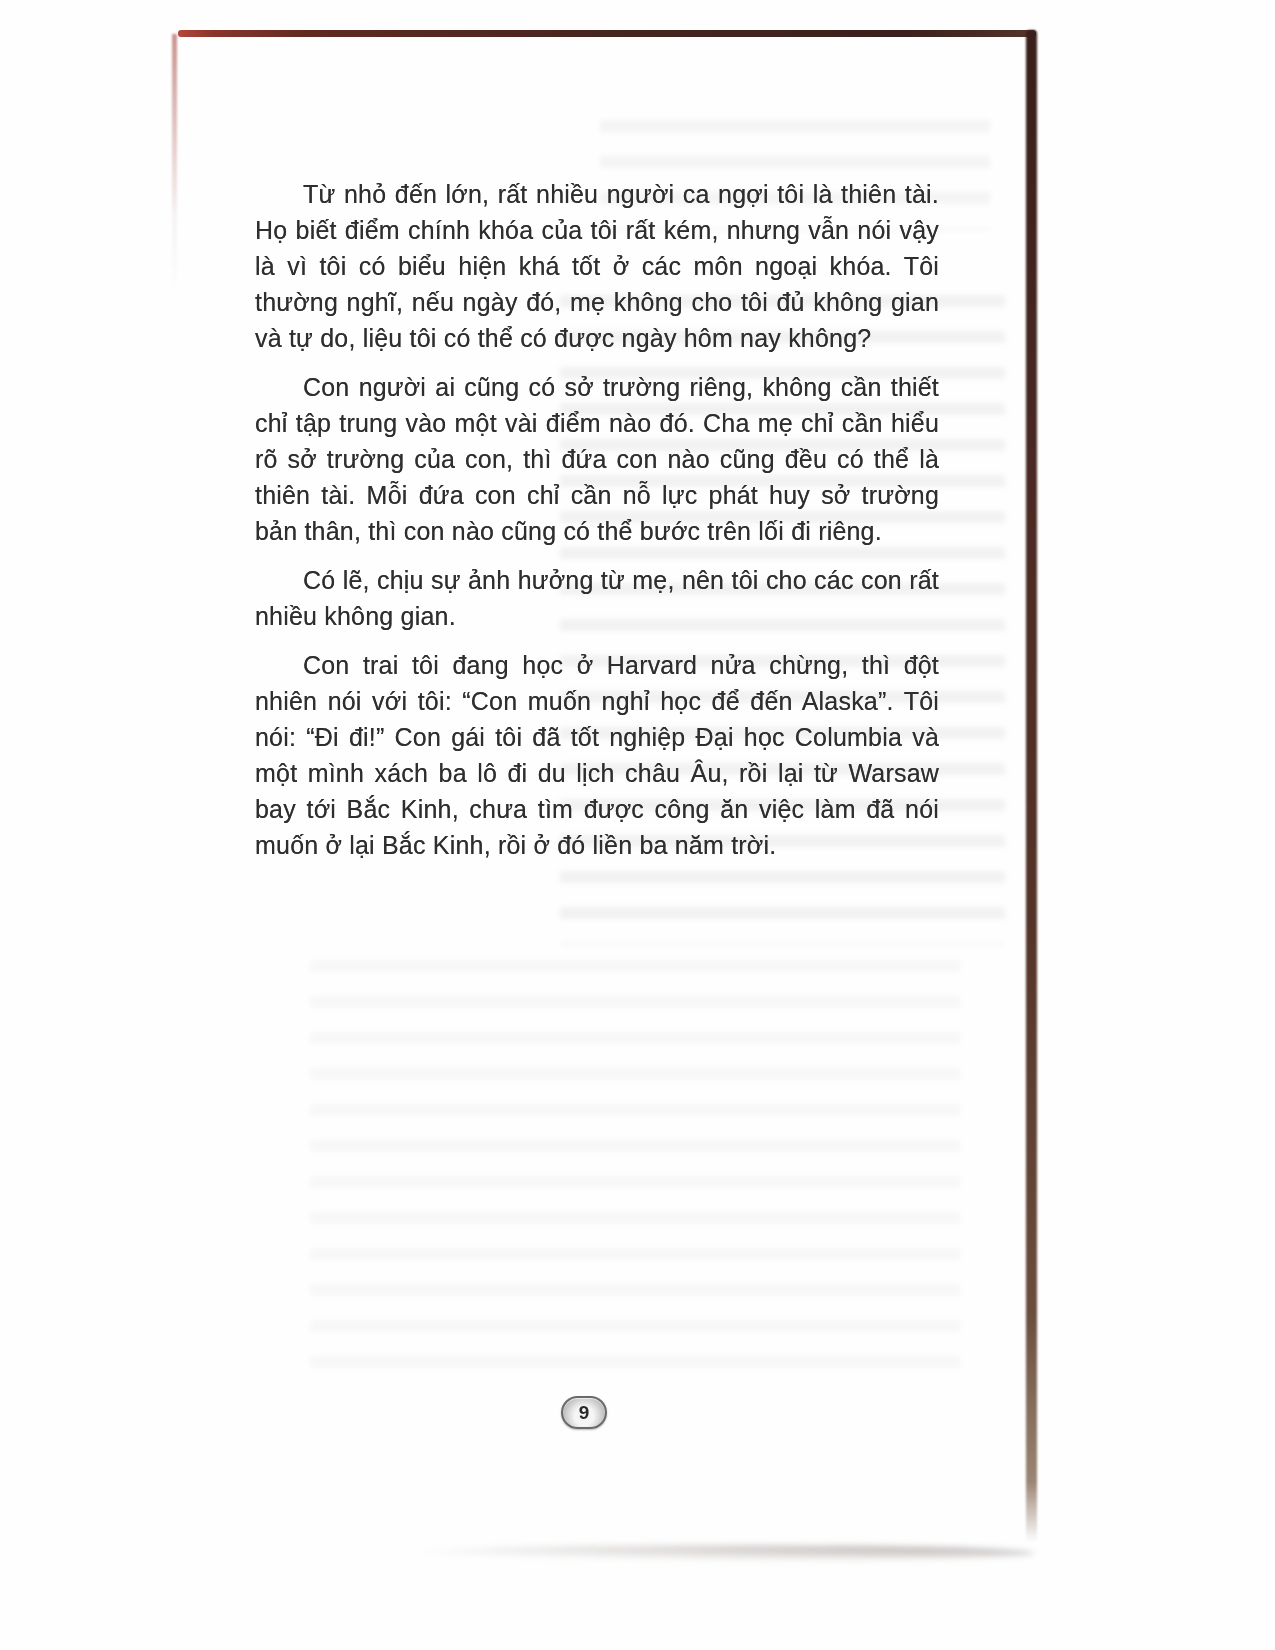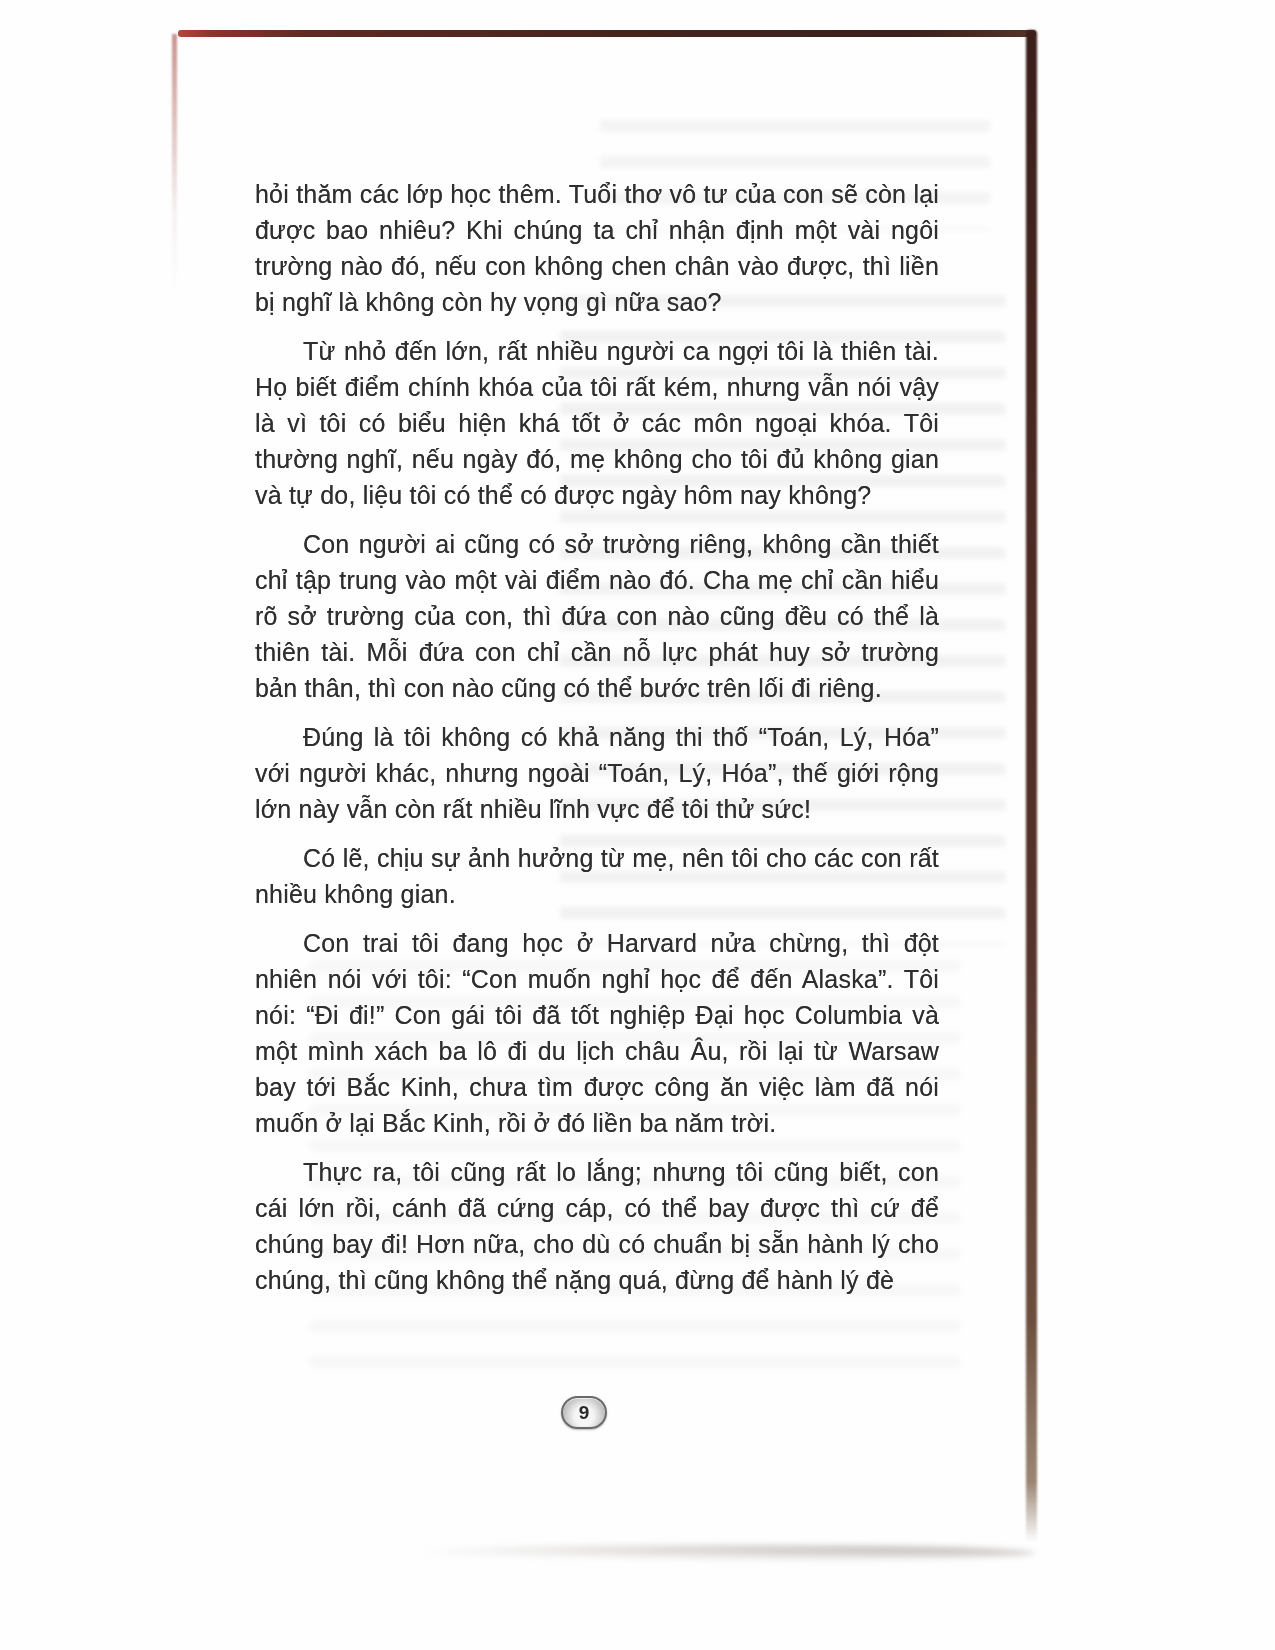--- a/index.html
+++ b/index.html
@@ -101,24 +101,21 @@
 
 <div class="edge-top"></div>
 <div class="edge-left"></div>
 <div class="edge-right"></div>
 <div class="shadow-bottom"></div>
 <div class="bleed b3"></div>
 <div class="bleed b1"></div>
 <div class="bleed b2"></div>
 
 <div class="page-text" id="paragraph-host">
-    <p class="para">hỏi thăm các lớp học thêm. Tuổi thơ vô tư của con sẽ còn lại được bao nhiêu? Khi chúng ta chỉ nhận định một vài ngôi trường nào đó, nếu con không chen chân vào được, thì liền bị nghĩ là không còn hy vọng gì nữa sao?</p>
     <p class="para indent">Từ nhỏ đến lớn, rất nhiều người ca ngợi tôi là thiên tài. Họ biết điểm chính khóa của tôi rất kém, nhưng vẫn nói vậy là vì tôi có biểu hiện khá tốt ở các môn ngoại khóa. Tôi thường nghĩ, nếu ngày đó, mẹ không cho tôi đủ không gian và tự do, liệu tôi có thể có được ngày hôm nay không?</p>
     <p class="para indent">Con người ai cũng có sở trường riêng, không cần thiết chỉ tập trung vào một vài điểm nào đó. Cha mẹ chỉ cần hiểu rõ sở trường của con, thì đứa con nào cũng đều có thể là thiên tài. Mỗi đứa con chỉ cần nỗ lực phát huy sở trường bản thân, thì con nào cũng có thể bước trên lối đi riêng.</p>
-    <p class="para indent">Đúng là tôi không có khả năng thi thố “Toán, Lý, Hóa” với người khác, nhưng ngoài “Toán, Lý, Hóa”, thế giới rộng lớn này vẫn còn rất nhiều lĩnh vực để tôi thử sức!</p>
     <p class="para indent">Có lẽ, chịu sự ảnh hưởng từ mẹ, nên tôi cho các con rất nhiều không gian.</p>
     <p class="para indent">Con trai tôi đang học ở Harvard nửa chừng, thì đột nhiên nói với tôi: “Con muốn nghỉ học để đến Alaska”. Tôi nói: “Đi đi!” Con gái tôi đã tốt nghiệp Đại học Columbia và một mình xách ba lô đi du lịch châu Âu, rồi lại từ Warsaw bay tới Bắc Kinh, chưa tìm được công ăn việc làm đã nói muốn ở lại Bắc Kinh, rồi ở đó liền ba năm trời.</p>
-    <p class="para indent">Thực ra, tôi cũng rất lo lắng; nhưng tôi cũng biết, con cái lớn rồi, cánh đã cứng cáp, có thể bay được thì cứ để chúng bay đi! Hơn nữa, cho dù có chuẩn bị sẵn hành lý cho chúng, thì cũng không thể nặng quá, đừng để hành lý đè</p>
   </div>
 
 <div class="page-number-badge">
   <span class="page-number">9</span>
 </div>
 
 </body></html>

